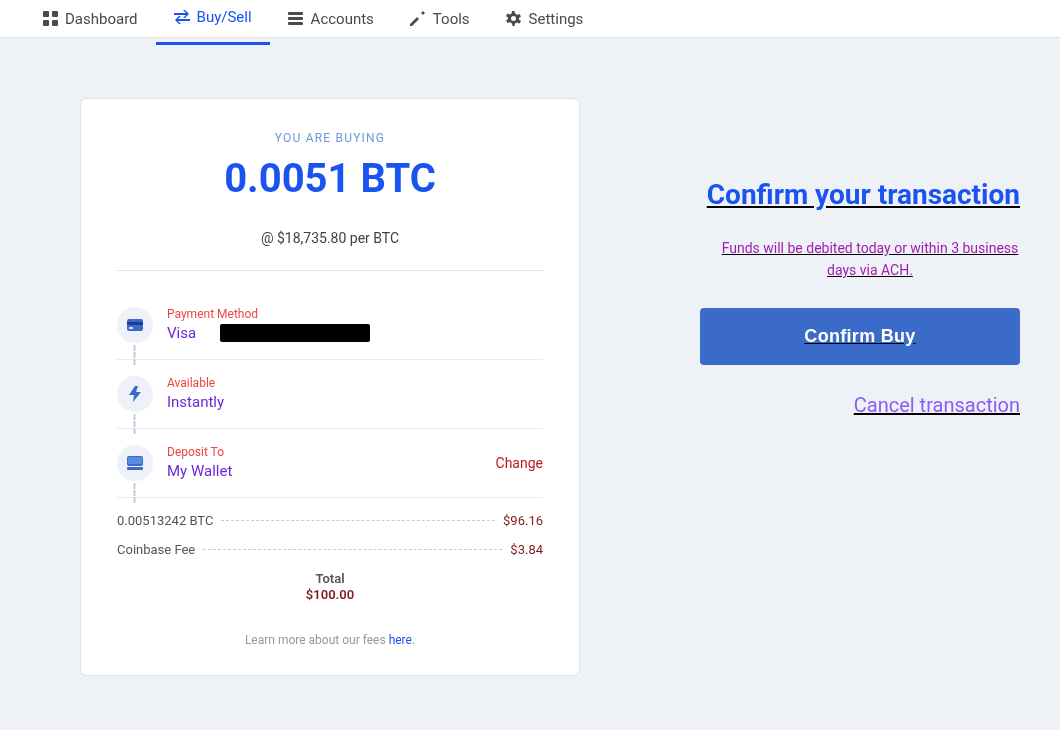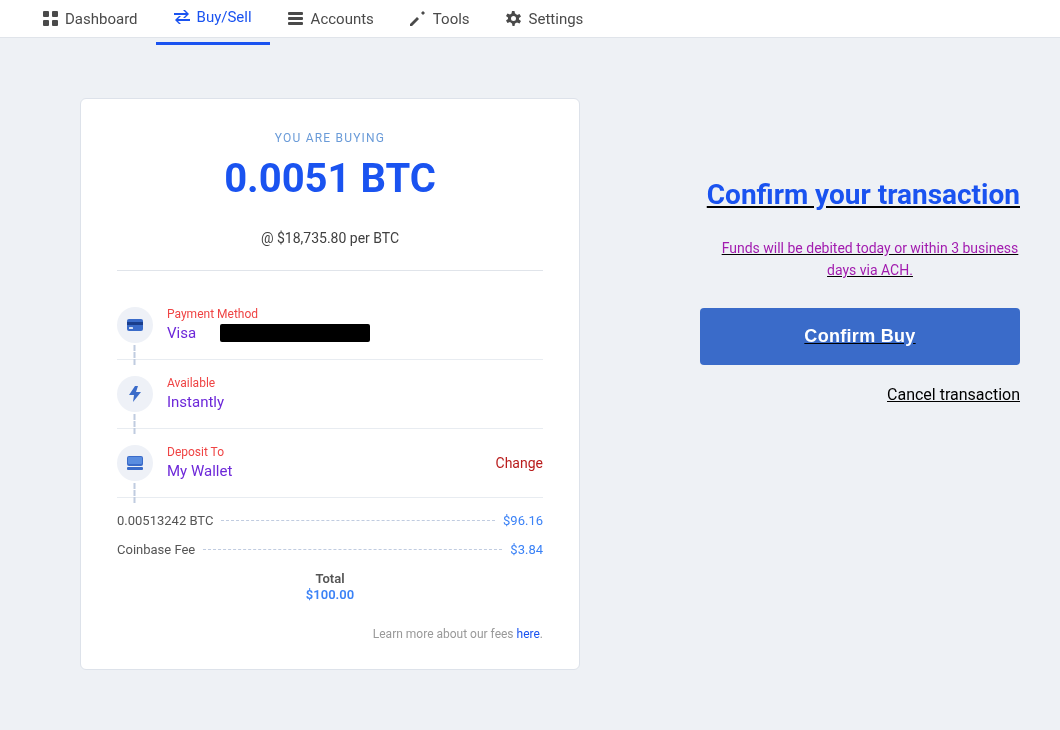--- a/index.html
+++ b/index.html
@@ -180,32 +180,32 @@
     .fee-row .fee-label {
       color: #555;
     }
     .fee-row .fee-dots {
       flex: 1;
       border-bottom: 1px dashed #c0cce0;
       margin: 0 8px;
       height: 1px;
     }
     .fee-row .fee-amount {
-      color: #3b82f6;
+      color: #7f1d1d;
     }
     .fee-row.total {
       font-weight: 600;
       color: #222;
       flex-direction: column;
     }
 
     
     .card-footer {
-      text-align: right;
-      margin-top: 18px;
+      text-align: center;
+      margin-top: 24px;
       font-size: 12px;
       color: #999;
     }
     .card-footer a {
       color: #1a53f0;
       text-decoration: none;
     }
 
     
     .right-panel {
@@ -242,25 +242,25 @@
       width: 320px;
       padding: 18px;
       font-size: 18px;
       font-weight: 600;
       cursor: pointer;
       margin-top: 10px;
       letter-spacing: 0.3px;
     }
 
     .cancel-link {
-      font-size: 16px;
-      color: #000000;
+      font-size: 20px;
+      color: #8b5cf6;
       cursor: pointer;
       text-decoration: none;
-      margin-top: 4px;
+      margin-top: 12px;
     }
   </style>
 </head>
 <body>
 
 <nav class="nav">
   <a class="nav-item">
     <span class="nav-icon">
       <svg width="15" height="15" viewBox="0 0 15 15" fill="currentColor">
         <rect x="0" y="0" width="6" height="6" rx="1"></rect>

